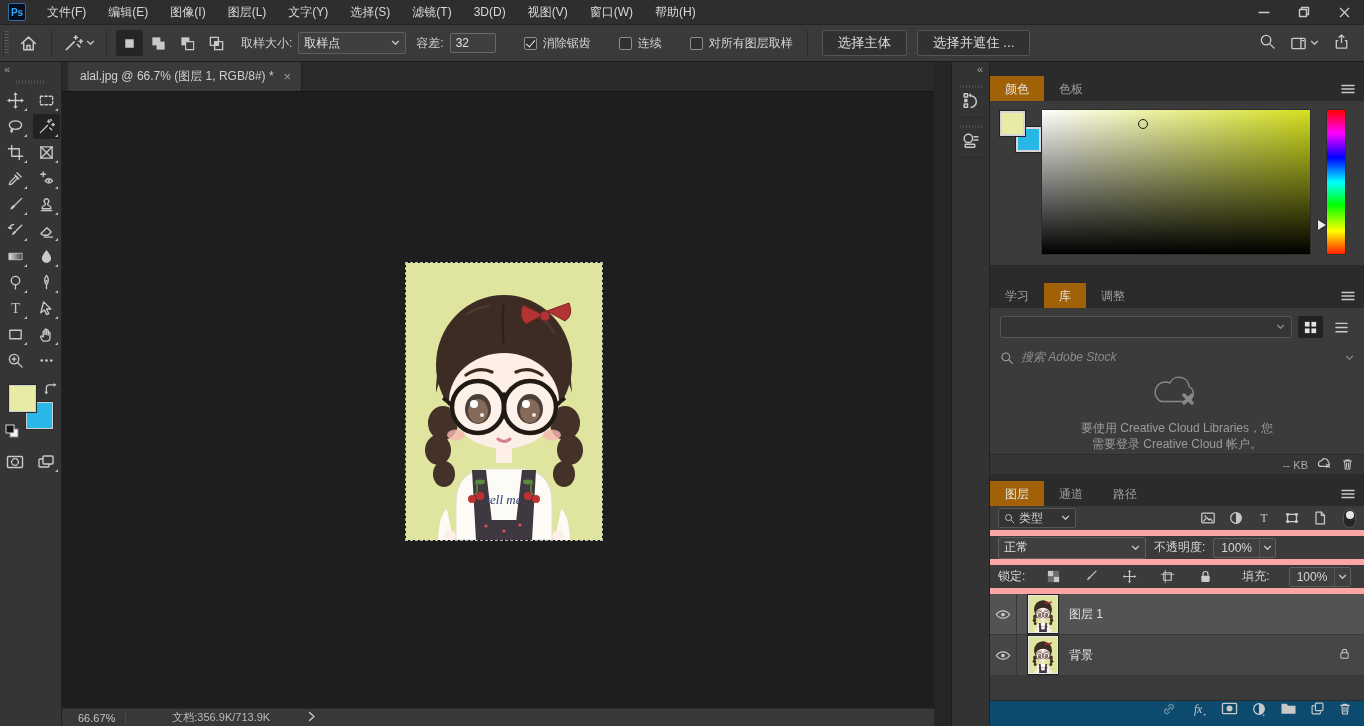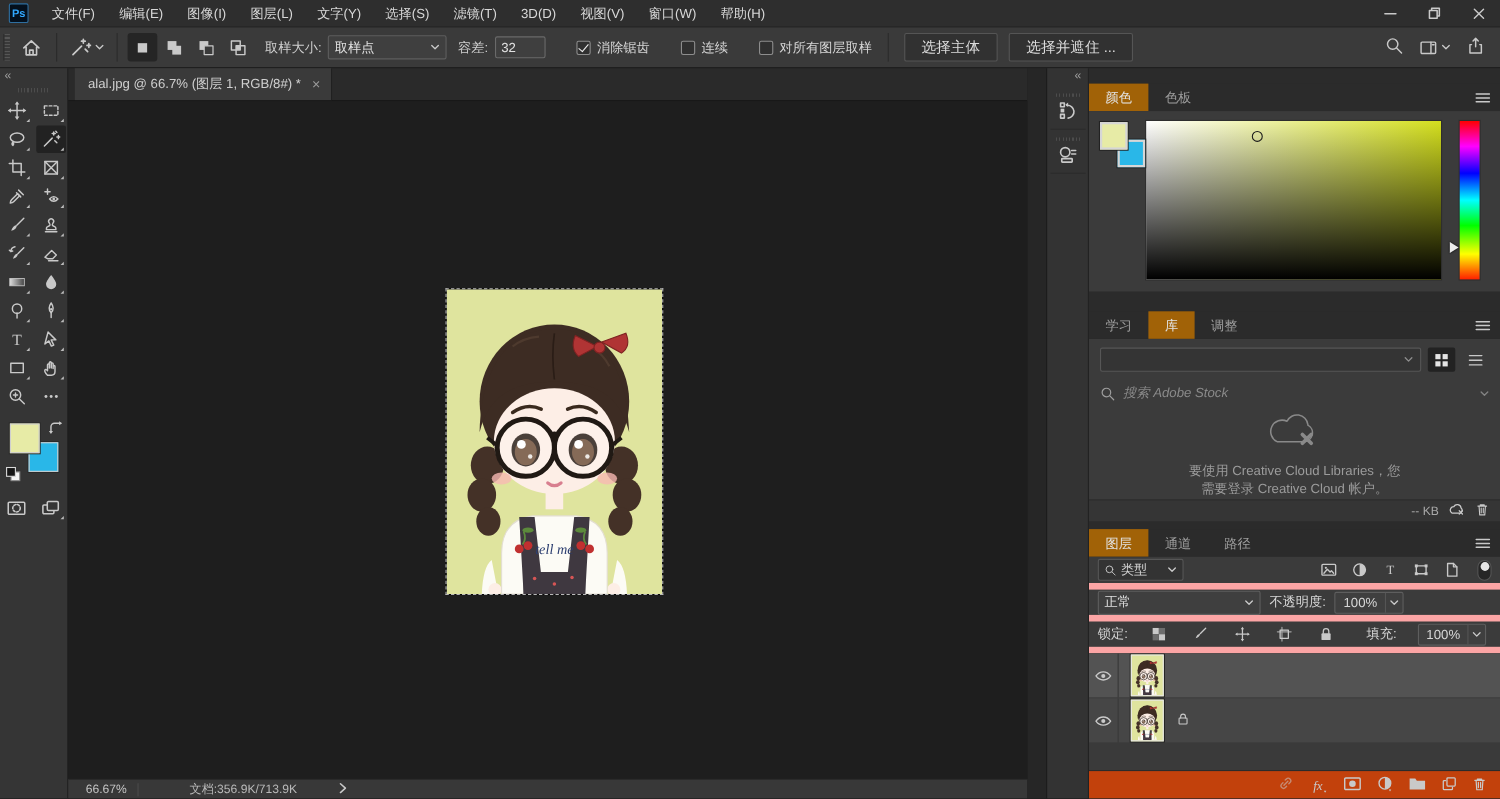--- a/index.html
+++ b/index.html
@@ -106,21 +106,21 @@
 .lp-lock{height:29px;gap:19px}
 .lkbtn{width:19px;height:19px;display:flex;align-items:center;justify-content:center}
 .layer-list{flex:1;background:#3a3a3a;overflow:hidden}
 .layer-row{height:41px;display:flex;align-items:center;background:#464646;border-bottom:1px solid #373737}
 .layer-row.selected{background:#535353}
 .eye-cell{width:27px;height:100%;display:flex;align-items:center;justify-content:center;border-right:1px solid #383838}
 .thumb{width:30px;height:38px;margin:0 11px;border:1px solid #e8e8e8;box-shadow:0 0 0 1px #222;background:#dfe49e}
 .thumb svg{display:block;width:100%;height:100%}
 .layer-name{flex:1;color:#e0e0e0}
 .row-lock{margin-right:13px}
-.layers-footer{height:26px;background:#c2410c;border-top:1px solid #2b2b2b;display:flex;align-items:center;justify-content:flex-end;gap:13px;padding:0 12px;flex:0 0 26px}
+.layers-footer{height:26px;background:#0c4a6e;border-top:1px solid #2b2b2b;display:flex;align-items:flex-start;justify-content:flex-end;gap:13px;padding:0 12px;flex:0 0 26px}
 .fx-wrap{display:flex;align-items:flex-end;gap:1px}
 </style>
 </head>
 <body>
 
 <svg width="0" height="0" style="position:absolute">
 <symbol id="girl" viewBox="0 0 196 277">
   <rect width="196" height="277" fill="#dfe49e"></rect>
   <g fill="#443127">
     <ellipse cx="37" cy="160" rx="15" ry="17"></ellipse>
@@ -739,33 +739,35 @@
                 <svg class="i" width="16" height="13" viewBox="0 0 18 14">
                   <path d="M1.5 7S4.5 2.8 9 2.8 16.5 7 16.5 7 13.5 11.2 9 11.2 1.5 7 1.5 7z"></path>
                   <circle class="f" cx="9" cy="7" r="2.1"></circle>
                 </svg>
               </div>
             <div class="thumb">
                 <svg viewBox="0 0 196 277">
                   <use href="#girl"></use>
                 </svg>
               </div>
+            <span class="layer-name">图层 1</span>
           </div>
           <div class="layer-row">
             <div class="eye-cell">
                 <svg class="i" width="16" height="13" viewBox="0 0 18 14">
                   <path d="M1.5 7S4.5 2.8 9 2.8 16.5 7 16.5 7 13.5 11.2 9 11.2 1.5 7 1.5 7z"></path>
                   <circle class="f" cx="9" cy="7" r="2.1"></circle>
                 </svg>
               </div>
             <div class="thumb">
                 <svg viewBox="0 0 196 277">
                   <use href="#girl"></use>
                 </svg>
               </div>
+            <span class="layer-name">背景</span>
             <span class="row-lock"><svg class="i" width="13" height="13" viewBox="0 0 18 18">
                   <rect x="4" y="8" width="10" height="7.5" rx="1"></rect>
                   <path d="M6 8V6a3 3 0 016 0v2"></path>
                 </svg></span>
           </div>
         </div>
         <div class="layers-footer">
           <span><svg class="i" width="16" height="16" viewBox="0 0 18 18" opacity=".55">
                 <path d="M7 11l4-4"></path>
                 <path d="M8.3 5.8l1.2-1.2a2.6 2.6 0 013.7 3.7L12 9.5M9.7 12.2l-1.2 1.2a2.6 2.6 0 01-3.7-3.7L6 8.5"></path>

